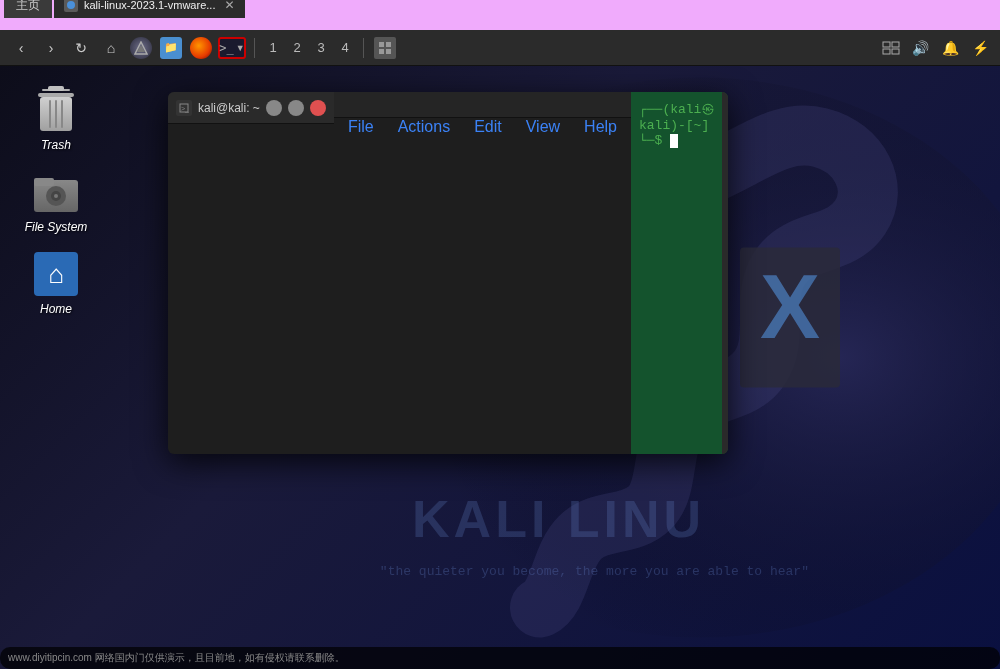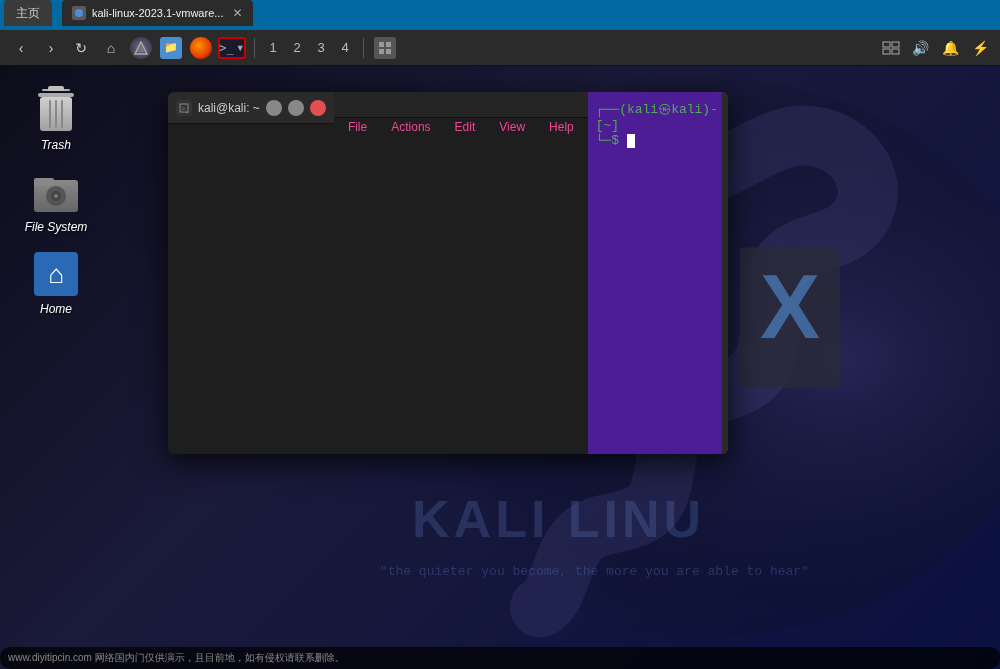--- a/index.html
+++ b/index.html
@@ -8,25 +8,25 @@
     
     #browser-chrome {
       width: 100%;
       background: #2b2b2b;
       display: flex;
       flex-direction: column;
     }
 
     #tab-bar {
       height: 30px;
-      background: #0369a1;
+      background: #f0abfc;
       display: flex;
       align-items: flex-end;
-      padding: 4px 4px;
-      gap: 10px;
+      padding: 12px 4px;
+      gap: 2px;
     }
 
     .tab-home {
       height: 26px;
       padding: 0 12px;
       background: #3a3a3a;
       border-radius: 4px 4px 0 0;
       display: flex;
       align-items: center;
       color: #ccc;
@@ -276,31 +276,31 @@
       height: 26px;
       background: #252525;
       display: flex;
       align-items: center;
       padding: 0 8px;
       gap: 12px;
       border-bottom: 1px solid #111;
     }
 
     .menu-item {
-      color: #ec4899;
-      font-size: 12px;
+      color: #3b82f6;
+      font-size: 16px;
       cursor: pointer;
       padding: 2px 6px;
       border-radius: 3px;
       margin-top: 44px;
     }
 
     #terminal-content {
       flex: 1;
-      background: #4c1d95;
+      background: #14532d;
       padding: 8px;
       font-family: 'Courier New', Courier, monospace;
       font-size: 13px;
       overflow-y: auto;
       position: relative;
     }
 
     .term-scrollbar {
       position: absolute;
       right: 0;

